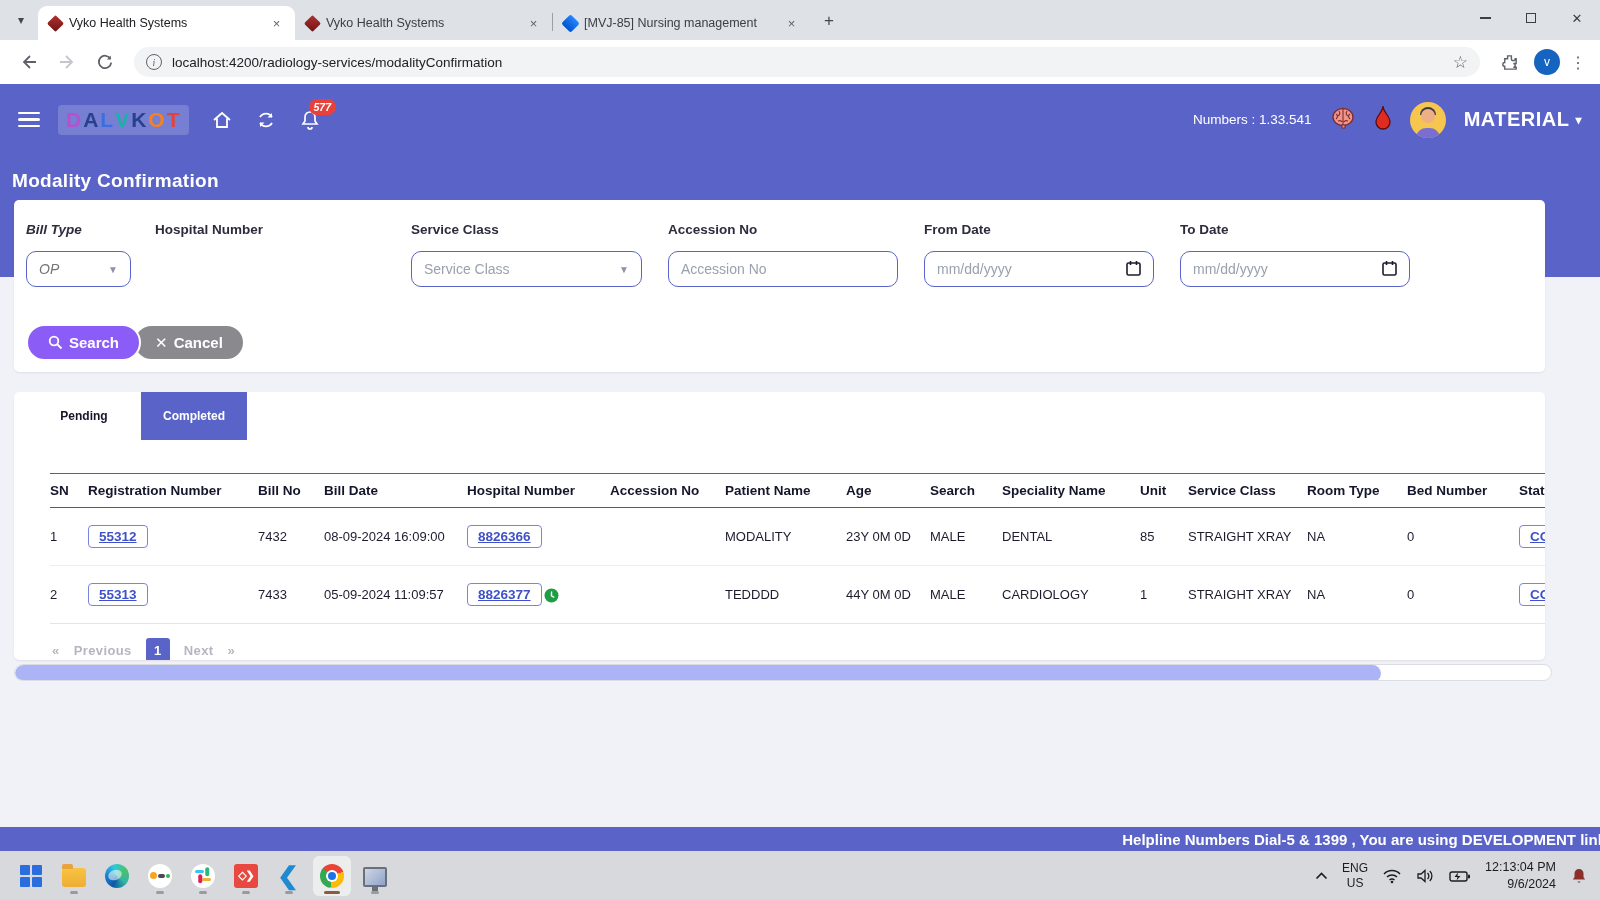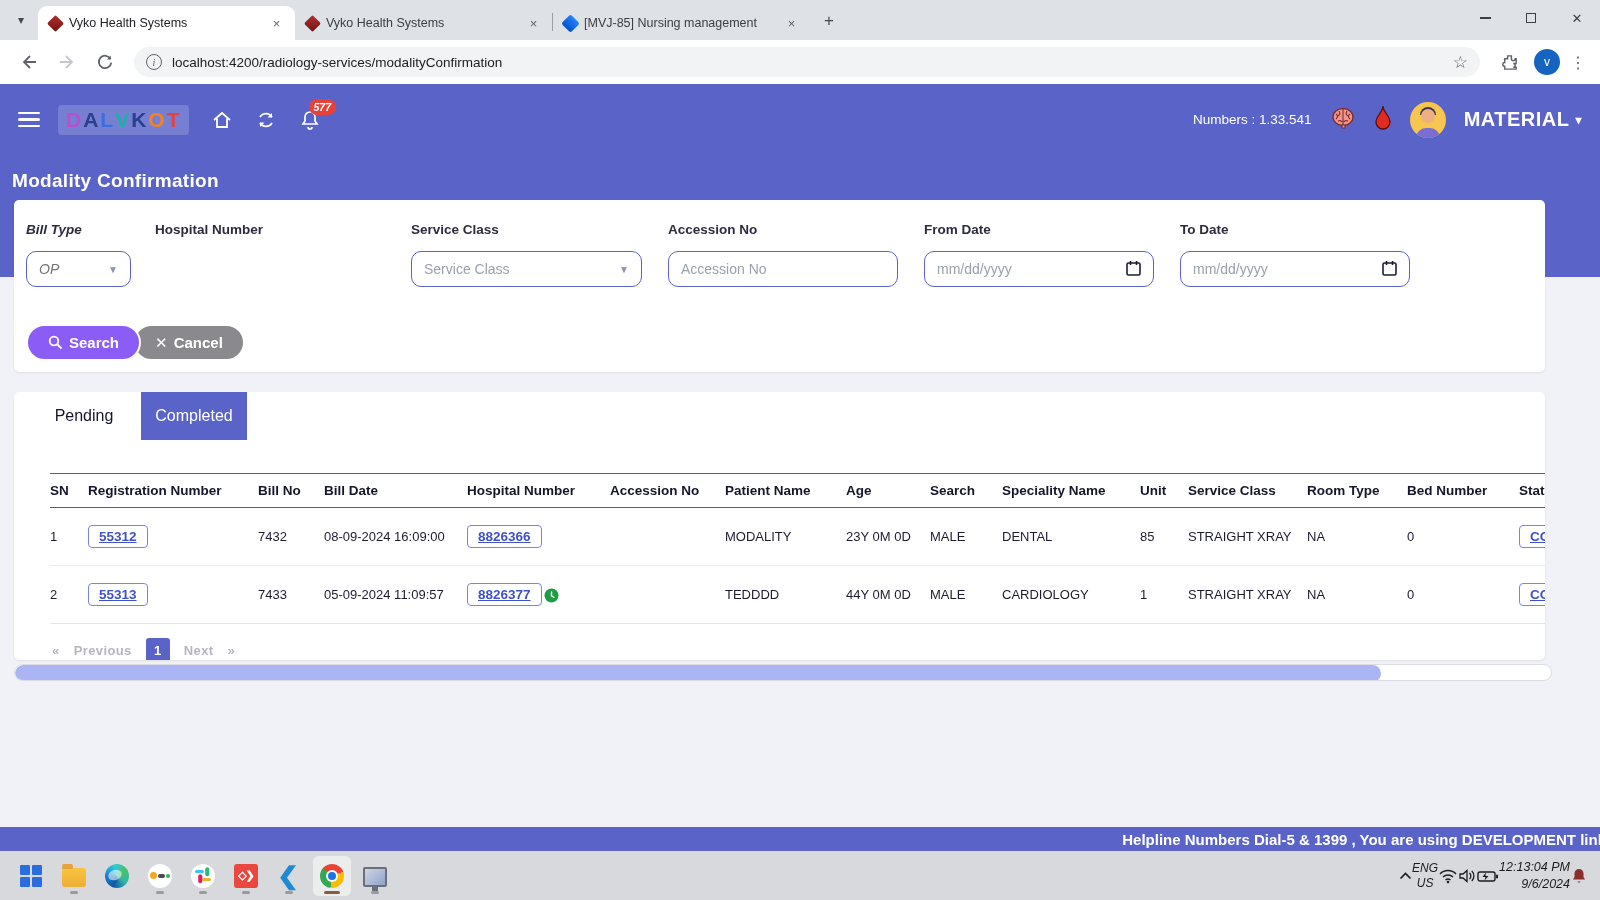--- a/index.html
+++ b/index.html
@@ -71,21 +71,21 @@
   .f-w231 { width:231px; margin-right:26px; }
   .btn-row { position:absolute; top:124px; left:12px; display:flex; }
   .btn { height:37px; border-radius:19px; display:flex; align-items:center; padding:0 20px; color:#fff; font-size:15px; font-weight:600; gap:6px; border:2px solid #fff; }
   .btn-search { background:#8b5cf6; z-index:2; }
   .btn-cancel { background:#8a8a8e; margin-left:-8px; }
   .x-glyph { font-size:15px; font-weight:400; }
 
   
   .card2 { top:308px; height:268px; overflow:hidden; }
   .tabs-row { display:flex; margin:0 0 0 30px; height:48px; }
-  .ptab { display:flex; align-items:center; justify-content:center; font-size:16px; font-weight:normal; }
+  .ptab { display:flex; align-items:center; justify-content:center; font-size:12px; font-weight:bold; }
   .ptab.pending { color:#15152b; width:80px; }
   .ptab.completed { background:#5a63c8; color:#fff; width:106px; margin-left:17px; height:48px; }
   .table-wrap { margin-top:33px; padding-left:36px; overflow:hidden; }
   table { border-collapse:collapse; table-layout:fixed; width:1559px; }
   thead th { text-align:left; font-size:13.5px; font-weight:bold; color:#15152b; padding:9px 4px 9px 0; border-top:1.5px solid #5059c0; border-bottom:1.5px solid #4a53bb; white-space:nowrap; overflow:hidden; }
   tbody td { font-size:13px; color:#1c1c2e; padding:17px 4px 17px 0; border-bottom:1px solid #ececf1; white-space:nowrap; overflow:hidden; }
   tbody tr:last-child td { border-bottom:1px solid #e4e4ec; }
   .boxlink { display:inline-block; border:1px solid #7b84dd; border-radius:4px; padding:3px 10px; color:#3f51c9; font-weight:bold; font-size:13.5px; text-decoration:underline; cursor:pointer; background:#fff; }
   .clock-wrap { display:inline-flex; vertical-align:middle; margin-left:2px; }
   .pagination { display:flex; align-items:center; gap:14px; margin:14px 0 0 38px; font-size:13px; color:#b6b6c2; font-weight:bold; letter-spacing:.4px; }
@@ -122,21 +122,21 @@
   .sl3 { background:#ecb22e; top:14px; left:11px; }
   .sl4 { background:#e01e5a; top:13px; left:5px; transform:rotate(90deg); }
   .red-app { width:24px; height:24px; background:#e8483f; border-radius:3px; color:#fff; display:flex; align-items:center; justify-content:center; font-size:11px; font-weight:bold; letter-spacing:-1px; }
   .vscode-ico { width:22px; height:22px; position:relative; }
   .vscode-ico span { position:absolute; inset:0; color:#1f8ad2; font-size:24px; font-weight:bold; line-height:22px; transform:scaleX(1.1); }
   .chrome-ball { width:24px; height:24px; border-radius:50%; background:conic-gradient(from -50deg,#ea4335 0 33%,#fbbc05 33% 66%,#34a853 66% 100%); position:relative; }
   .chrome-ball::before { content:""; position:absolute; inset:6px; border-radius:50%; background:#fff; }
   .chrome-ball::after { content:""; position:absolute; inset:8px; border-radius:50%; background:#1a73e8; }
   .monitor-ico { width:24px; height:20px; border:2px solid #6a6f7a; border-radius:2px; background:linear-gradient(135deg,#cfd6e6,#8fa3c8); position:relative; margin-top:2px; }
   .monitor-ico::after { content:""; position:absolute; bottom:-6px; left:7px; width:6px; height:4px; background:#6a6f7a; }
-  .tray { margin-left:auto; display:flex; align-items:center; color:#1c1c1e;font-style:italic; }
+  .tray { margin-left:auto; display:flex; align-items:center; gap:14px; color:#1c1c1e; }
   .tray-chevron { font-size:12px; color:#1c1c1e; }
   .lang { font-size:12px; text-align:center; line-height:1.25; }
   .clock { font-size:12.5px; text-align:right; line-height:1.3; }
   .tray-ico { display:flex; align-items:center; }
 </style>
 </head>
 <body>
 
 <div class="screen">
 

